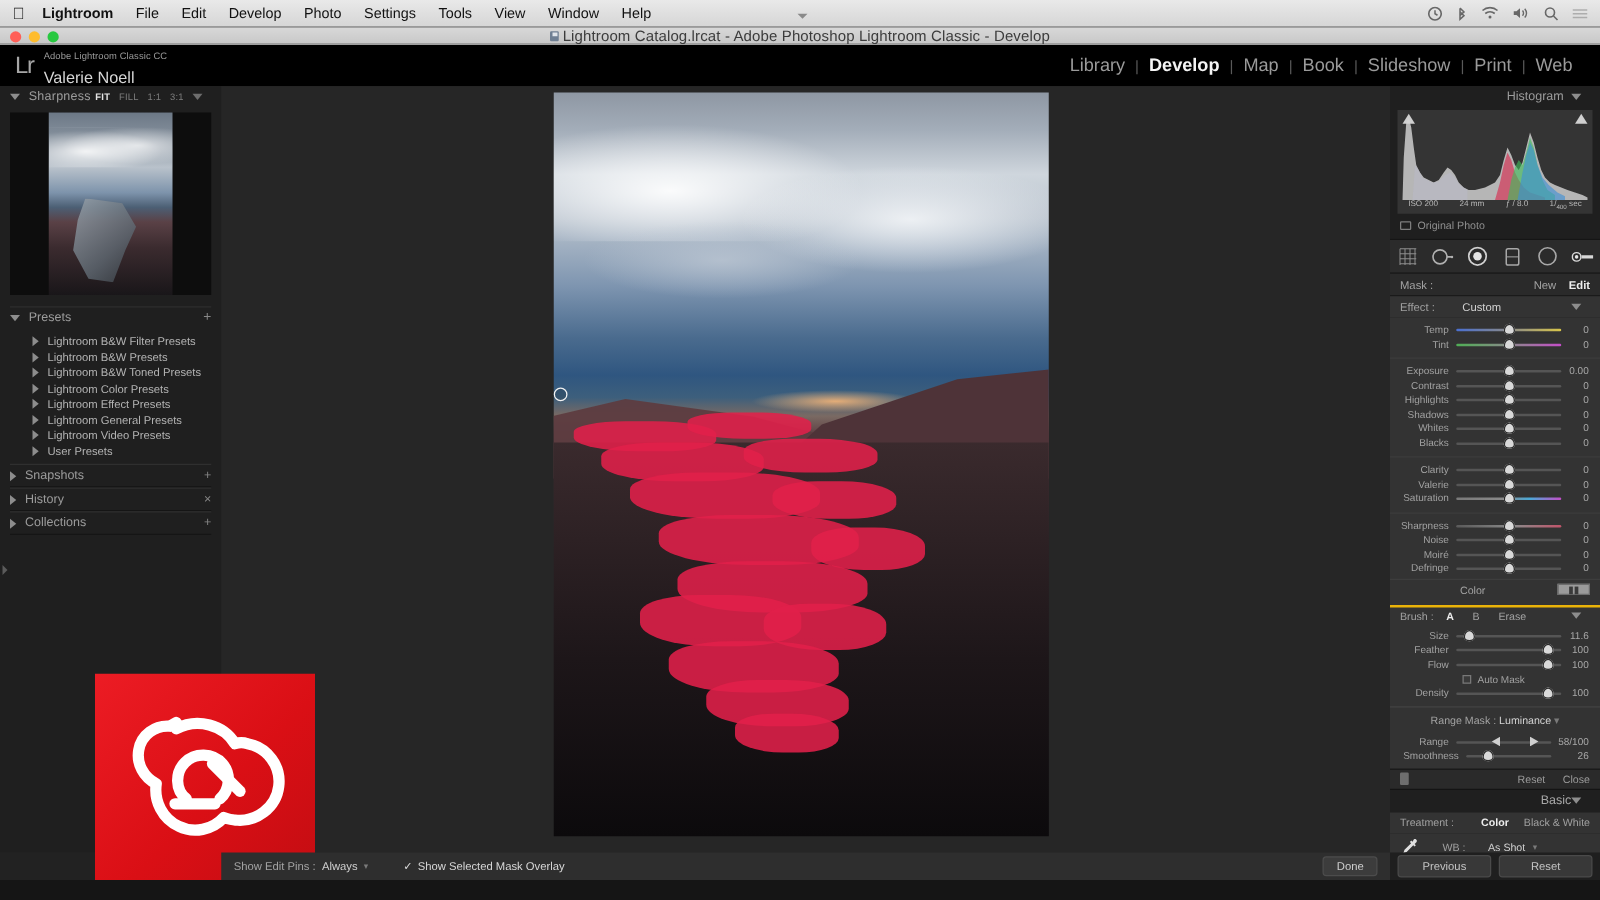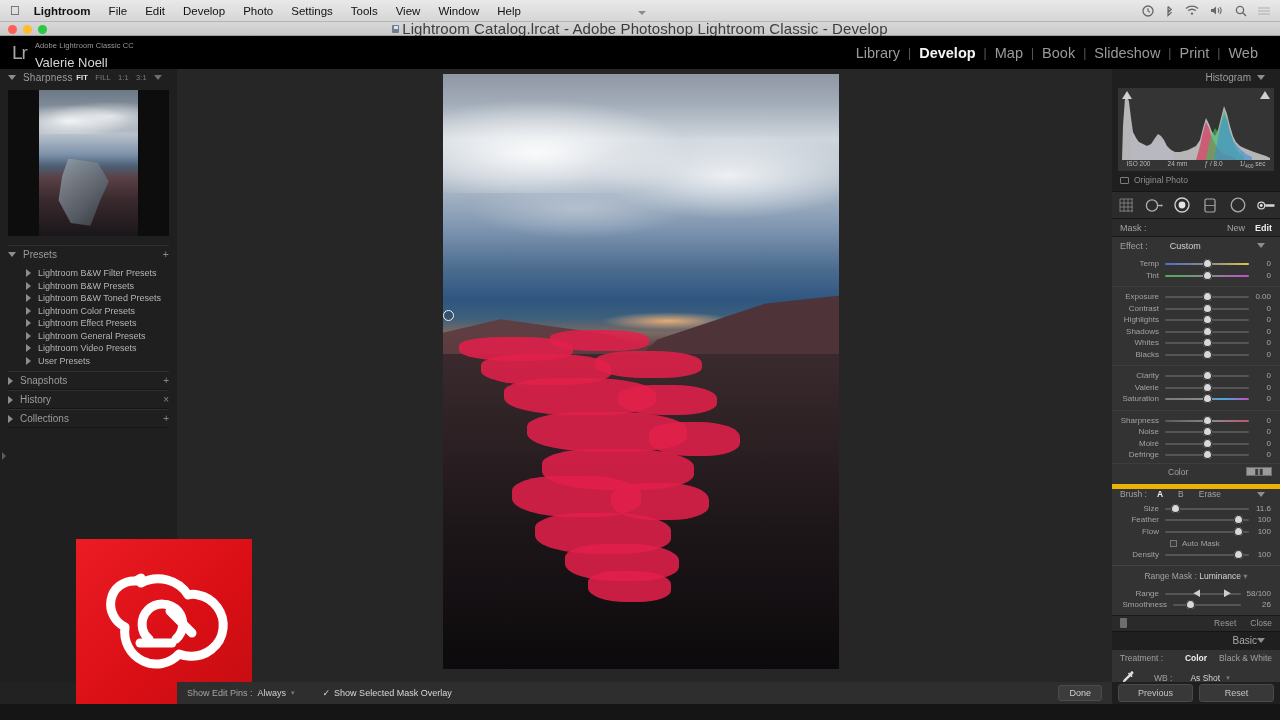--- a/index.html
+++ b/index.html
@@ -24,21 +24,21 @@
   .menubar-right { margin-left: auto; display: flex; align-items: center; gap: 11px; padding-right: 10px; }
   .menubar-right .sysicon { opacity: .72; display: flex; align-items: center; }
 
   
   .titlebar {
     position: absolute; top: 22px; left: 0; width: 1280px; height: 14px;
     background: linear-gradient(to bottom,#d8d8d8,#c8c8c8);
     border-bottom: 1px solid #9f9f9f;
     display: flex; align-items: center; justify-content: center;
   }
-  .title-text { font-size: 15px; color: #3c3c3c; letter-spacing: .1px; display: flex; align-items: center; gap: 3px; }
+  .title-text { font-size: 12px; color: #3c3c3c; letter-spacing: .1px; display: flex; align-items: center; gap: 3px; }
   .doc-ic { width: 7px; height: 8px; background: #6f7f93; border-radius: 1px; display: inline-block; position: relative; }
   .doc-ic:after { content:""; position:absolute; left:1.5px; top:1px; width:4px; height:3px; background:#dfe4ea; }
   .traffic { position: absolute; left: 8px; top: 3px; display: flex; gap: 6px; }
   .tl { width: 9px; height: 9px; border-radius: 50%; }
   .tl.r { background: #ff5f57; } .tl.y { background: #febc2e; } .tl.g { background: #28c840; }
   .title-arrow { position:absolute; left:638px; top:11px; width:0;height:0;
     border-left:4px solid transparent;border-right:4px solid transparent;border-top:4px solid #8a8a8a; }
 
   
   .idbar {
@@ -185,21 +185,21 @@
     box-shadow: 0 0 0 1px #2b2b2b inset; }
   .sval { width: 26px; text-align: right; font-size: 8px; color: #a8a8a8; padding-right: 4px; }
 
   .colorrow { display: flex; align-items: center; height: 17px; padding: 0 8px; font-size: 8.5px; color: #a2a2a2;
     border-top: 1px solid #3d3d3d; }
   .swatch { margin-left: auto; width: 26px; height: 9px; background: #9b9b9b; border: 1px solid #6e6e6e;
     display: flex; align-items: center; justify-content: center; }
   .swatch .xm { color: #3a3a3a; font-size: 8px; line-height: 1; }
 
   .brushhead { display: flex; align-items: center; height: 16px; padding: 0 8px; font-size: 8.5px; color: #a2a2a2;
-    background: #333; border-top: 5px solid #eab308; }
+    background: #333; border-top: 2px solid #eab308; }
   .brushhead .opts { margin-left: 10px; display: flex; gap: 15px; }
   .brushhead .opts .on { color: #ededed; font-weight: bold; }
   .brushhead .tri { margin-left: auto; }
   .checkrow { display: flex; align-items: center; height: 12px; font-size: 8px; color: #a2a2a2; padding-left: 58px; }
   .cbox { width: 7px; height: 7px; border: 1px solid #787878; margin-right: 5px; background: #3a3a3a; }
 
   .rangehead { text-align: center; font-size: 8.5px; color: #a2a2a2; padding: 5px 0 3px 0; background: #333;
     border-top: 1px solid #444; }
   .rangehead b { color: #d4d4d4; font-weight: normal; }
   .rng-knob { position: absolute; top: 1.5px; width: 7px; height: 8px; margin-left: -3.5px; background: #cfcfcf;

